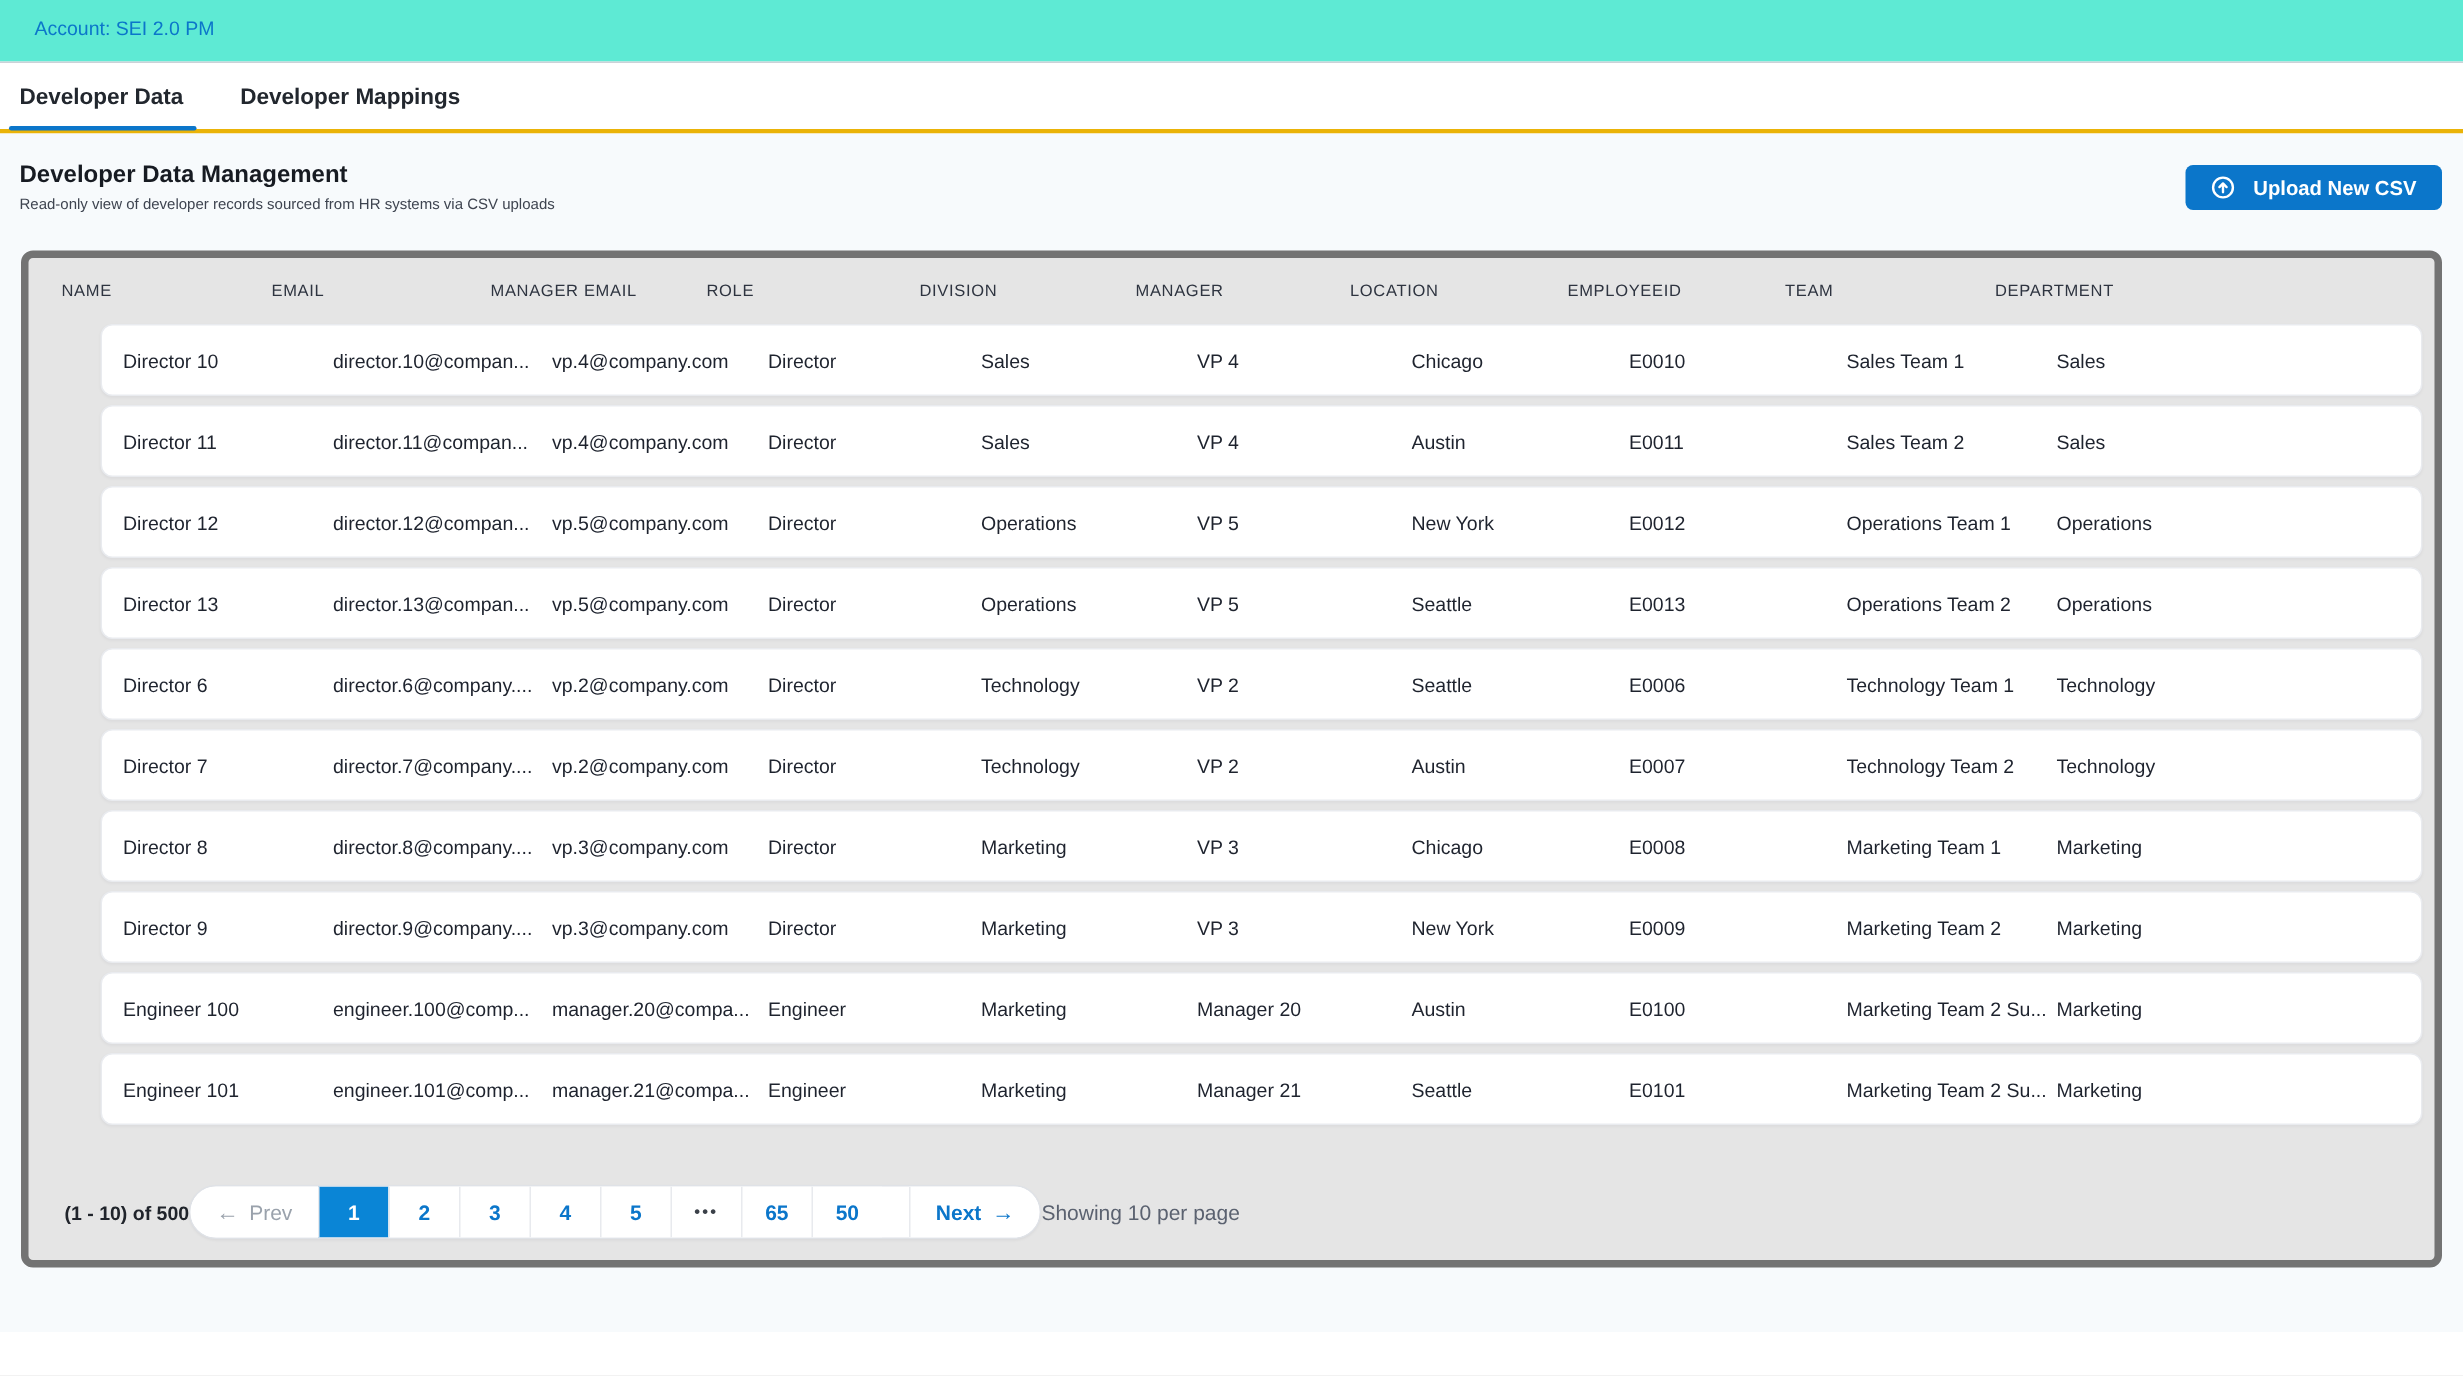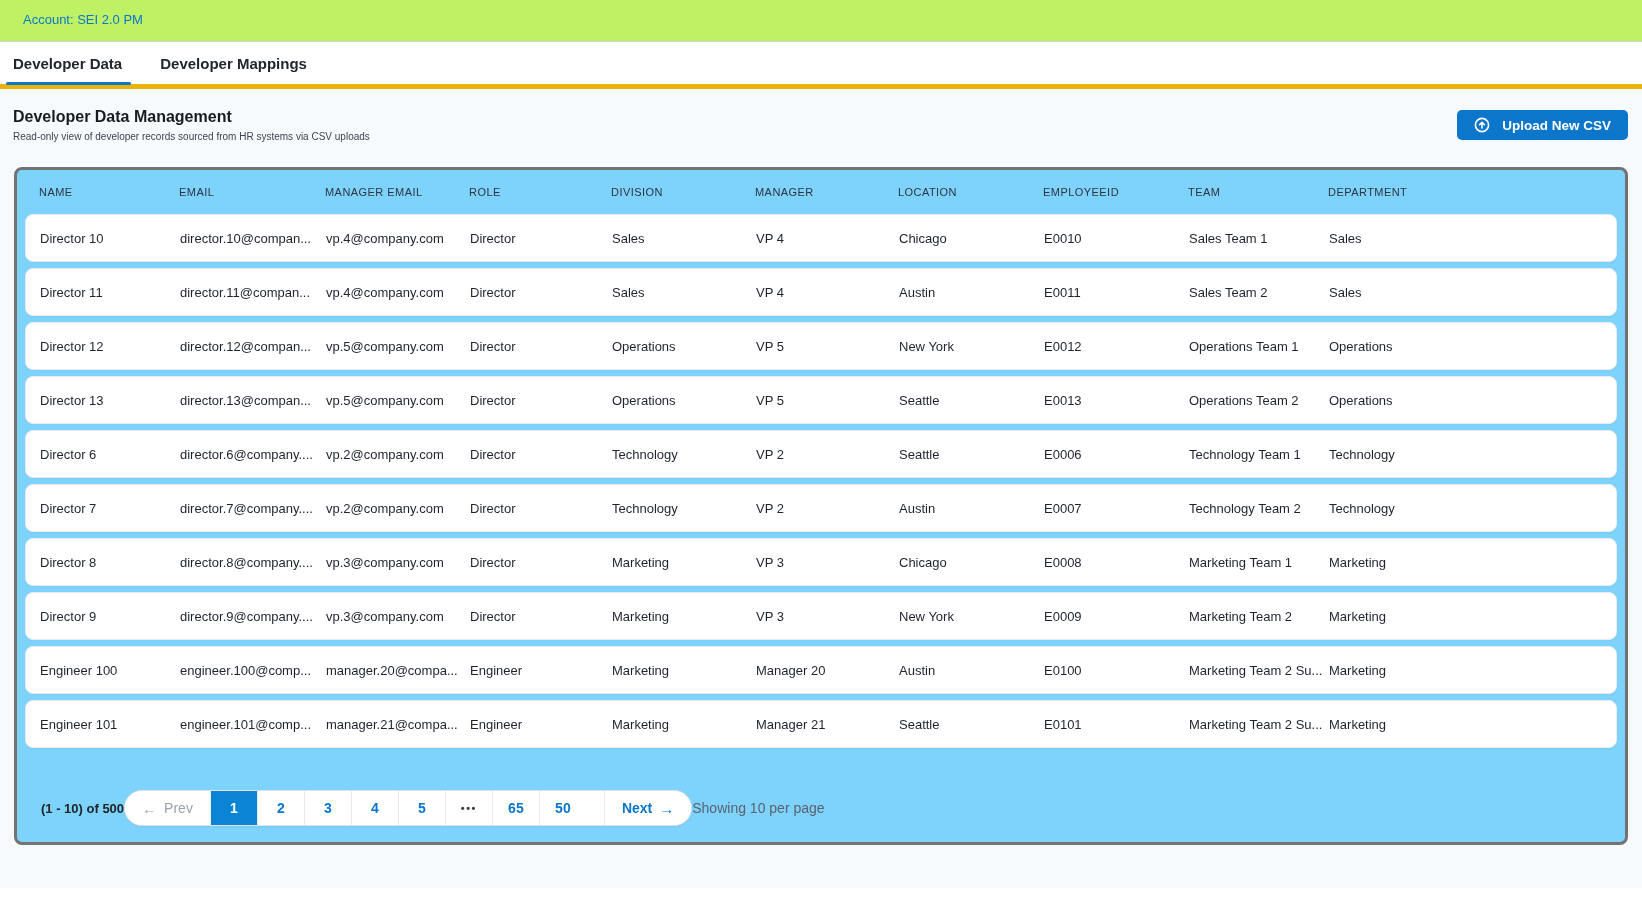--- a/index.html
+++ b/index.html
@@ -5,33 +5,33 @@
   * { box-sizing: border-box; margin: 0; padding: 0; }
   html, body { width: 1642px; height: 917px; }
   body {
     font-family: "Liberation Sans", sans-serif;
     background: #ffffff;
     color: #1e232e;
     overflow: hidden;
   }
 
   
-  .top-header { padding: 10px 23px 13px 23px; background: #bef264; }
+  .top-header { padding: 10px 23px 13px 23px; background: #5eead4; }
   .account-link {
     display: inline-block; color: #0b76ca; font-size: 13px; font-weight: 500;
     text-decoration: none; cursor: pointer;
   }
   .page-title { margin-top: 8px; font-size: 19px; font-weight: 700; color: #15181e; }
 
   .header-divider { height: 1px; background: #ccd1d8; }
 
   
   .tabbar {
     display: flex; gap: 38px; padding: 0 13px; height: 47px;
-    align-items: stretch; background: #fff; border-bottom: 5px solid #eab308;
+    align-items: stretch; background: #fff; border-bottom: 3px solid #eab308;
   }
   .tab {
     position: relative; display: flex; align-items: center;
     font-size: 15px; font-weight: 700; color: #22272e; cursor: pointer;
   }
   .tab.active::after {
     content: ""; position: absolute; left: -7px; right: -9px; bottom: -1px;
     height: 3px; background: #0b76ca; border-radius: 2px;
   }
 
@@ -50,41 +50,42 @@
     display: flex; align-items: center; gap: 12px; height: 30px;
     padding: 0 17px; border-radius: 5px; font-family: inherit;
     font-size: 13.5px; font-weight: 700; cursor: pointer;
   }
   .btn-primary { background: #0b76ca; color: #fff; border: none; }
   .btn-outline { background: #fff; color: #0b76ca; border: 1.5px solid #0b76ca; border-radius: 6px; }
   .btn svg { display: block; }
 
   
   .card {
-    margin: 0 14px; height: 678px; background: #7dd3fc;
-    border: 3px solid #737373; border-radius: 8px;
+    margin: 0 14px; height: 678px; background: #e5e5e5;
+    border: 5px solid #737373; border-radius: 8px;
     display: flex; flex-direction: column; overflow: hidden;
   }
   .card { --cols: 140px 146px 144px 142px 144px 143px 145px 145px 140px minmax(0,1fr); }
 
   .thead {
     display: grid; grid-template-columns: var(--cols);
     padding: 0 22px; height: 44px; align-items: center; flex: none;
   }
   .th {
     font-size: 11px; font-weight: 500; color: #2e3440; letter-spacing: 0.45px;
     white-space: nowrap; overflow: hidden;
   }
 
   .tbody { display: flex; flex-direction: column; gap: 6px; padding: 0 8px; flex: none; }
   .trow {
     display: grid; grid-template-columns: var(--cols); align-items: center;
     height: 48px; padding: 0 14px; background: #fff;
     border: 1px solid #e9ebef; border-radius: 8px;
     box-shadow: 0 1px 2px rgba(16,24,40,.04);
+    margin-left: 40px;
   }
   .tcell { font-size: 13px; color: #1e232e; white-space: nowrap; overflow: hidden; }
 
   
   .tfoot {
     flex: 1; display: flex; align-items: center; justify-content: flex-start;
     padding: 26px 24px 0 24px;
   }
   .range-text { font-size: 13px; font-weight: 700; color: #20242b; }
   .per-page-text { font-size: 14px; color: #5b6270; }

